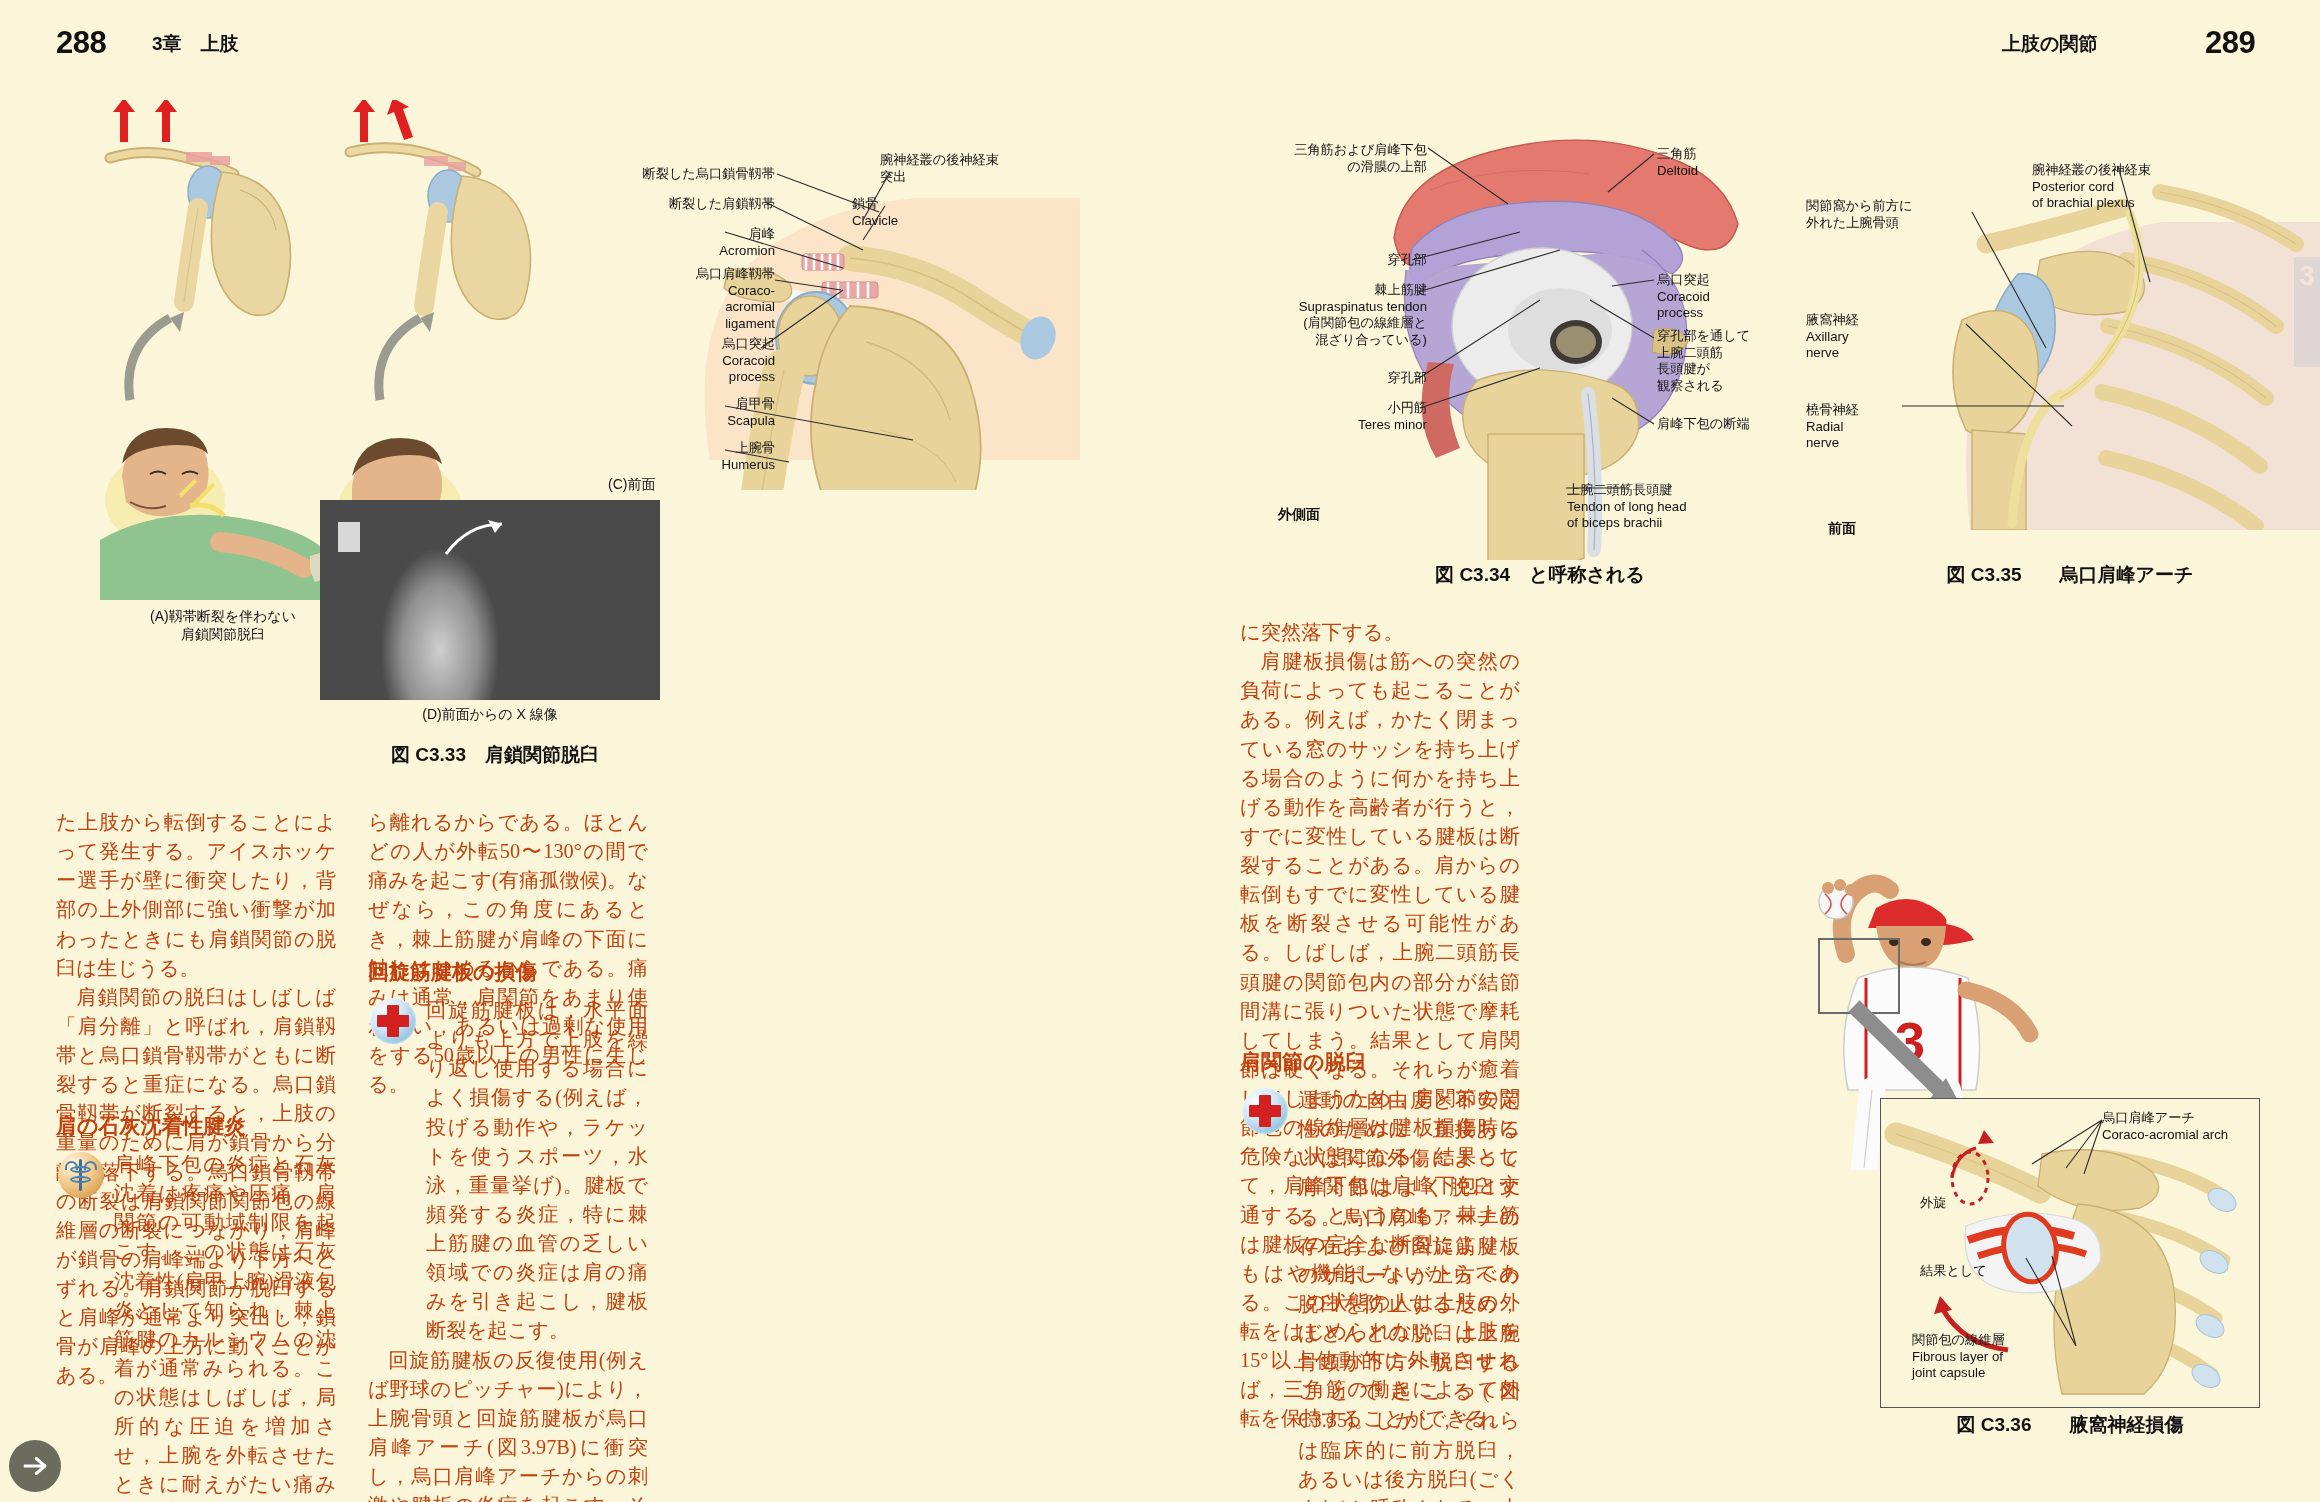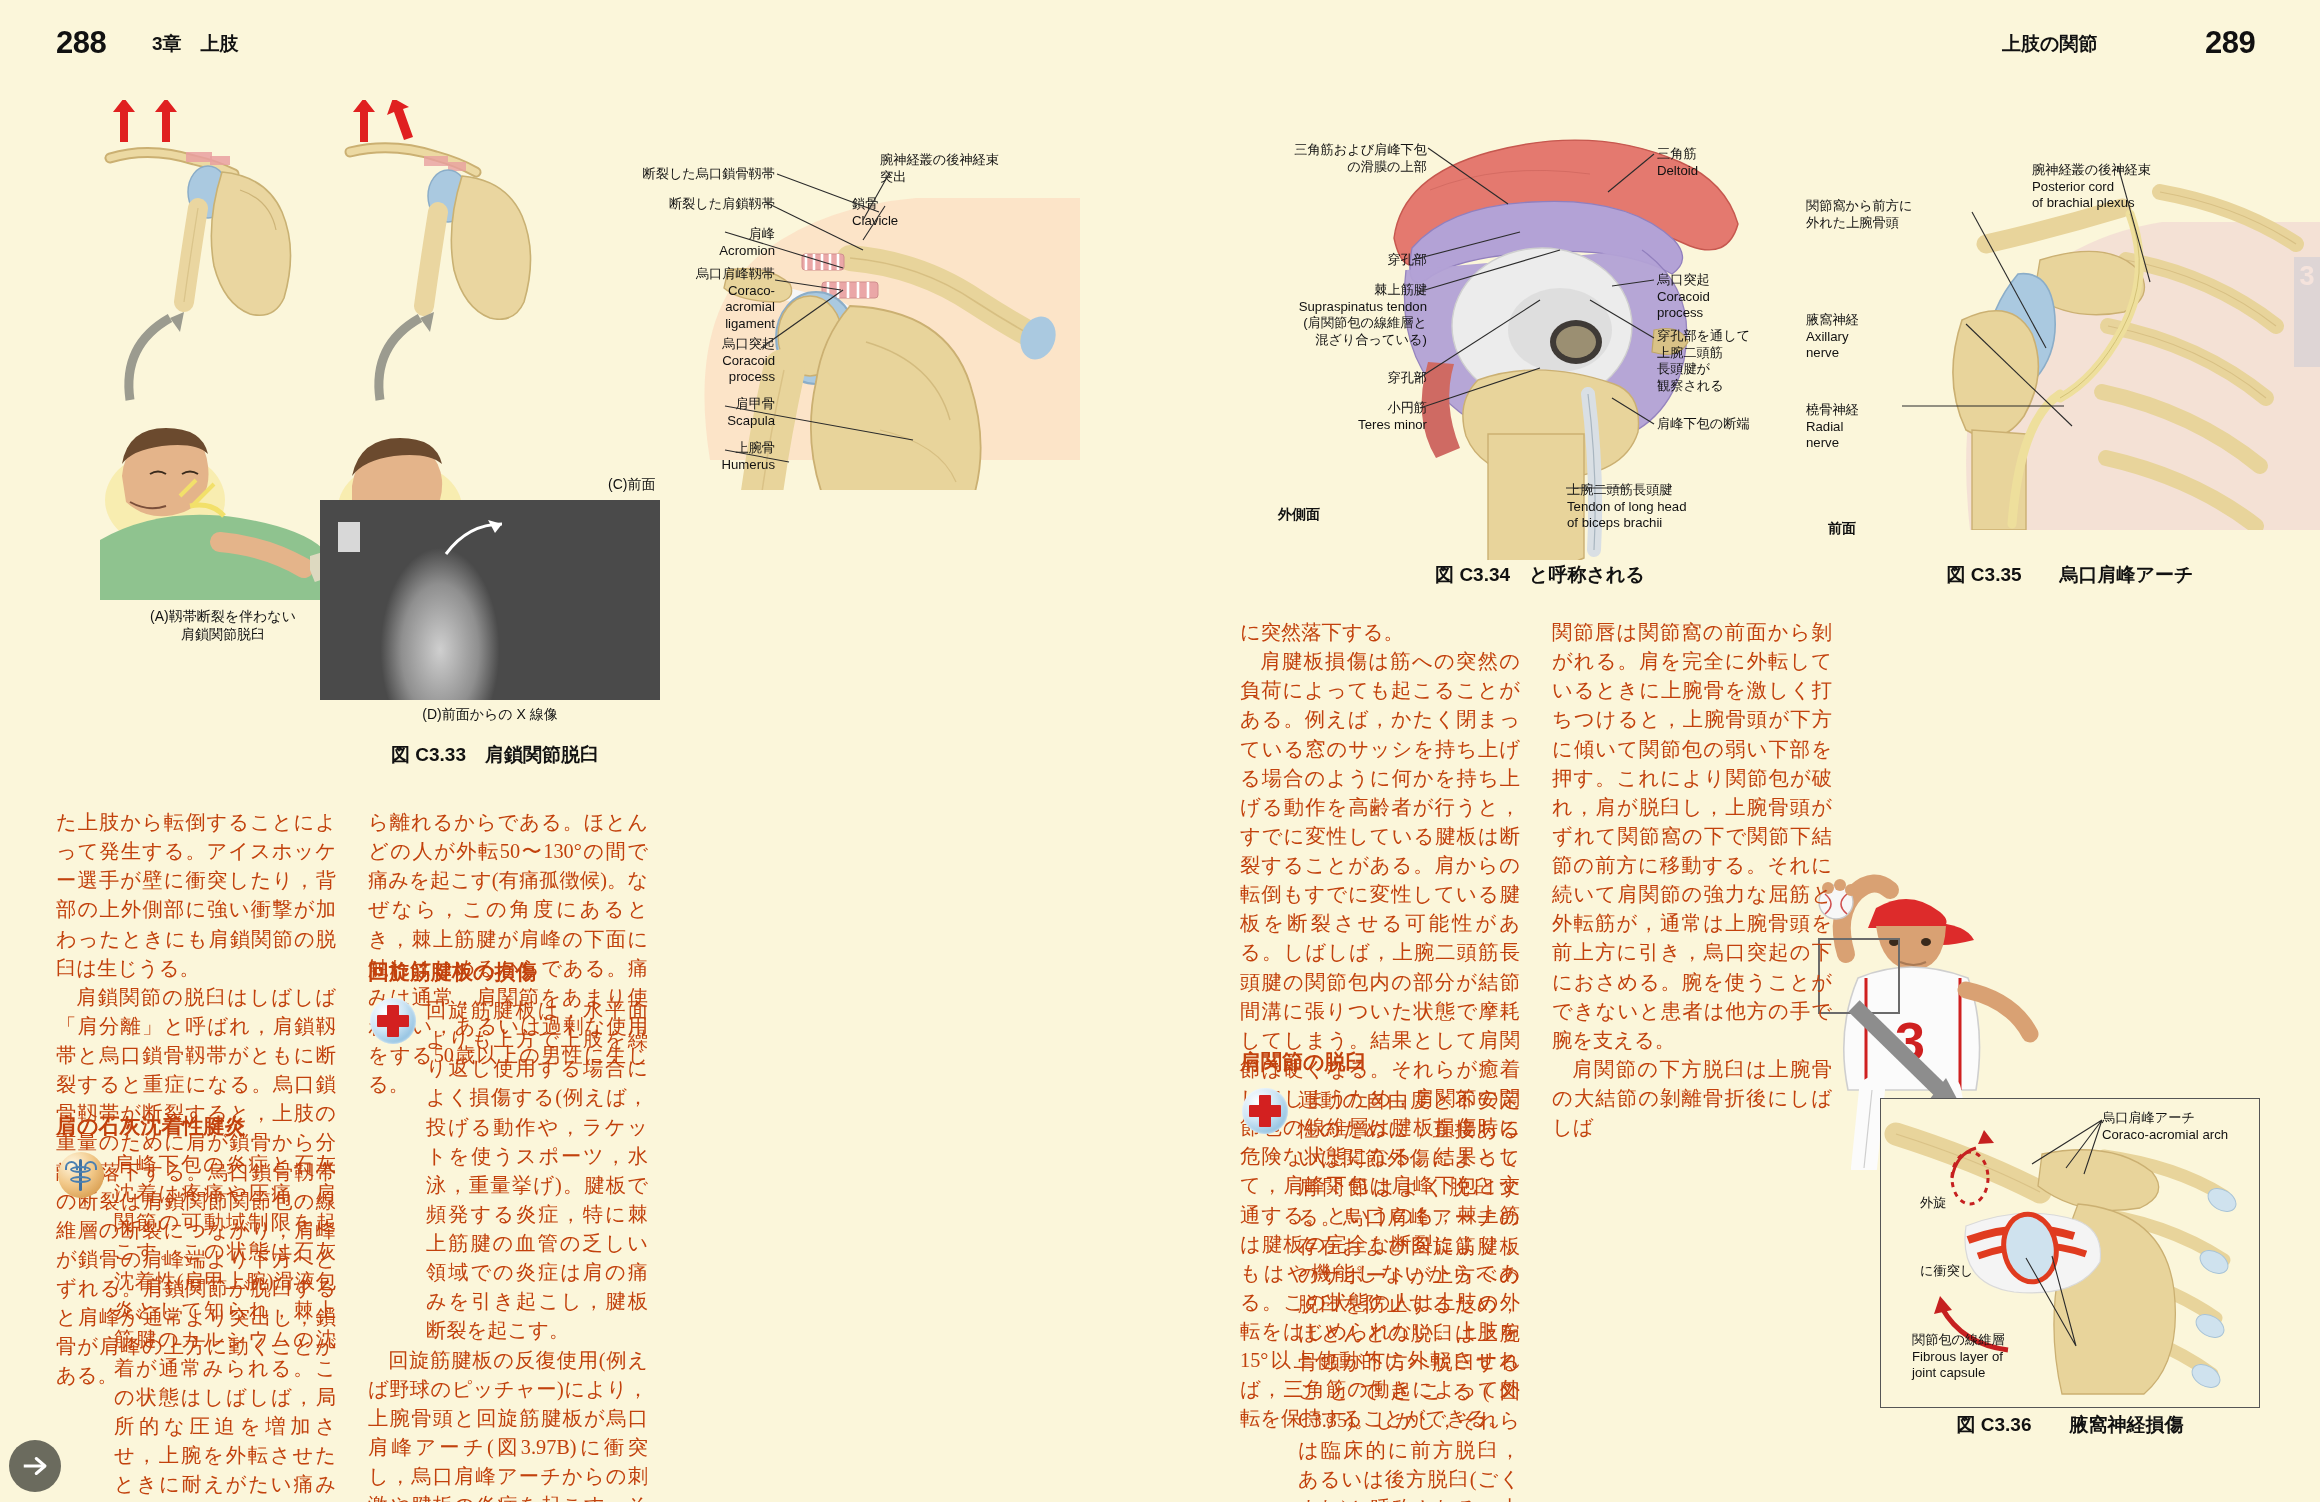--- a/index.html
+++ b/index.html
@@ -445,21 +445,21 @@
       <ellipse cx="340" cy="100" rx="15" ry="10" transform="rotate(30 340 100)"></ellipse>
       <ellipse cx="332" cy="162" rx="15" ry="10" transform="rotate(30 332 162)"></ellipse>
       <ellipse cx="328" cy="226" rx="15" ry="10" transform="rotate(30 328 226)"></ellipse>
       <ellipse cx="324" cy="276" rx="15" ry="10" transform="rotate(30 324 276)"></ellipse>
     </g>
   </svg>
 
   <div class="lbl" style="left:2102px; top:1110px; width:180px;">烏口肩峰アーチ
 Coraco-acromial arch</div>
   <div class="lbl" style="left:1920px; top:1195px;">外旋</div>
-  <div class="lbl" style="left:1920px; top:1263px;">に衝突し</div>
+  <div class="lbl" style="left:1920px; top:1263px;">結果として</div>
   <div class="lbl" style="left:1912px; top:1332px; width:160px;">関節包の線維層
 Fibrous layer of
 joint capsule</div>
   <svg class="art" style="left:1880px; top:1098px; width:380px; height:310px;" viewBox="0 0 380 310">
     <g stroke="#2b2b2b" stroke-width="1.1" fill="none">
       <path d="M222 22 L152 66 M222 22 L186 70 M222 22 L204 76"></path>
       <path d="M196 248 L146 160 M196 248 L172 158"></path>
     </g>
   </svg>
   <div class="fig-cap" style="position:absolute; left:1880px; top:1412px; width:380px;">図 C3.36　　腋窩神経損傷</div>
@@ -505,24 +505,20 @@
 
   <div class="hd2" style="position:absolute; left:1240px; top:1048px;">肩関節の脱臼</div>
 
   <div class="ico ico-cross" style="left:1242px; top:1088px;"></div>
 
   <div class="body-col" style="position:absolute; left:1240px; top:1086px; width:280px;">
     <p style="text-indent:0; padding-left:58px; min-height:70px;">運動の自由度と不安定性のために，直接あるいは関節外傷によって肩関節はよく脱臼する。烏口肩峰アーチの存在および回旋筋腱板のサポートが上方への脱臼を防止するため，ほとんどの脱臼は上腕骨頭が下方へ脱臼することで起こる(図C3.35)。しかし，それらは臨床的に前方脱臼，あるいは後方脱臼(ごくまれ)と呼称される。上腕骨頭が下降する際，関節下結節と上腕三頭筋長頭に対し前方か，あるいは後方へ脱臼するということである。結局，上腕骨頭は関節窩の前方か後方に位置する。</p>
 
   </div>
 
-  <div class="body-col" style="position:absolute; left:1552px; top:618px; width:280px;">
-    <p class="noind">関節唇は関節窩の前面から剝がれる。肩を完全に外転しているときに上腕骨を激しく打ちつけると，上腕骨頭が下方に傾いて関節包の弱い下部を押す。これにより関節包が破れ，肩が脱臼し，上腕骨頭がずれて関節窩の下で関節下結節の前方に移動する。それに続いて肩関節の強力な屈筋と外転筋が，通常は上腕骨頭を前上方に引き，烏口突起の下におさめる。腕を使うことができないと患者は他方の手で腕を支える。</p>
-    <p>肩関節の下方脱臼は上腕骨の大結節の剝離骨折後にしばしば</p>
-  </div>
 
   <div id="nav-next">
     <svg viewBox="0 0 24 24">
       <path d="M3 12 L19 12" stroke="#fff" stroke-width="2.4" fill="none"></path>
       <path d="M13 6 L20 12 L13 18" stroke="#fff" stroke-width="2.4" fill="none" stroke-linecap="round" stroke-linejoin="round"></path>
     </svg>
   </div>
 
 </div>
 

